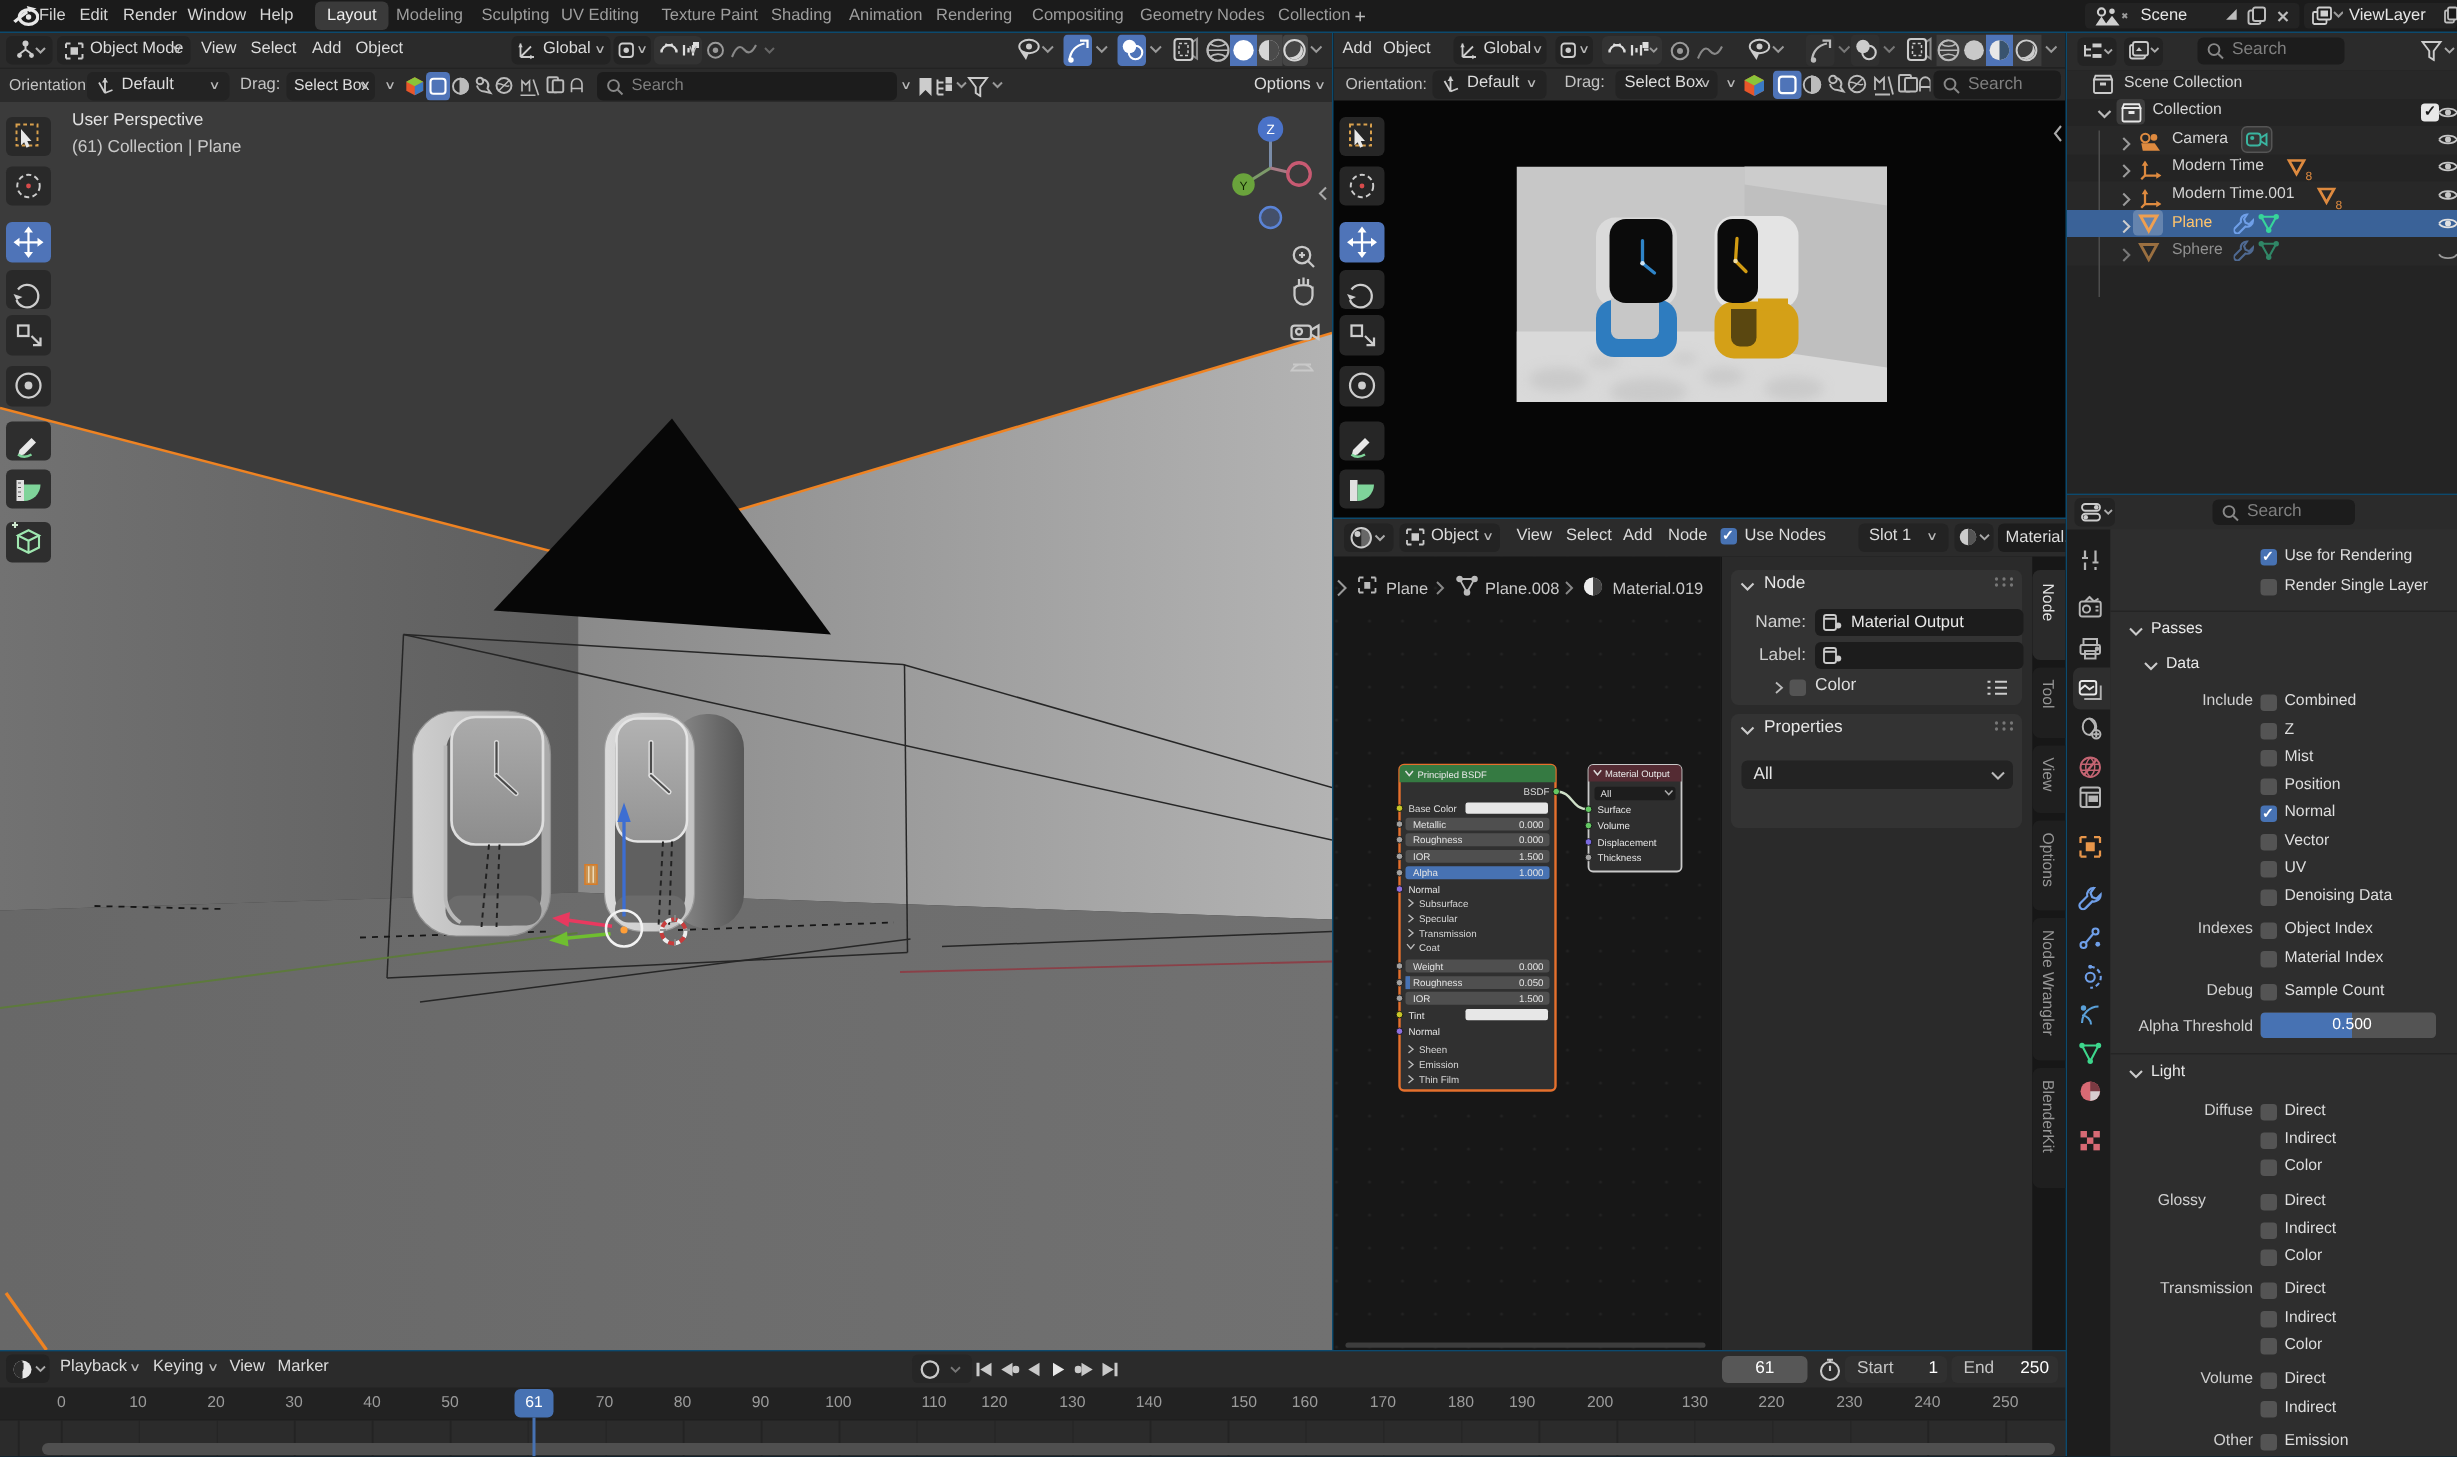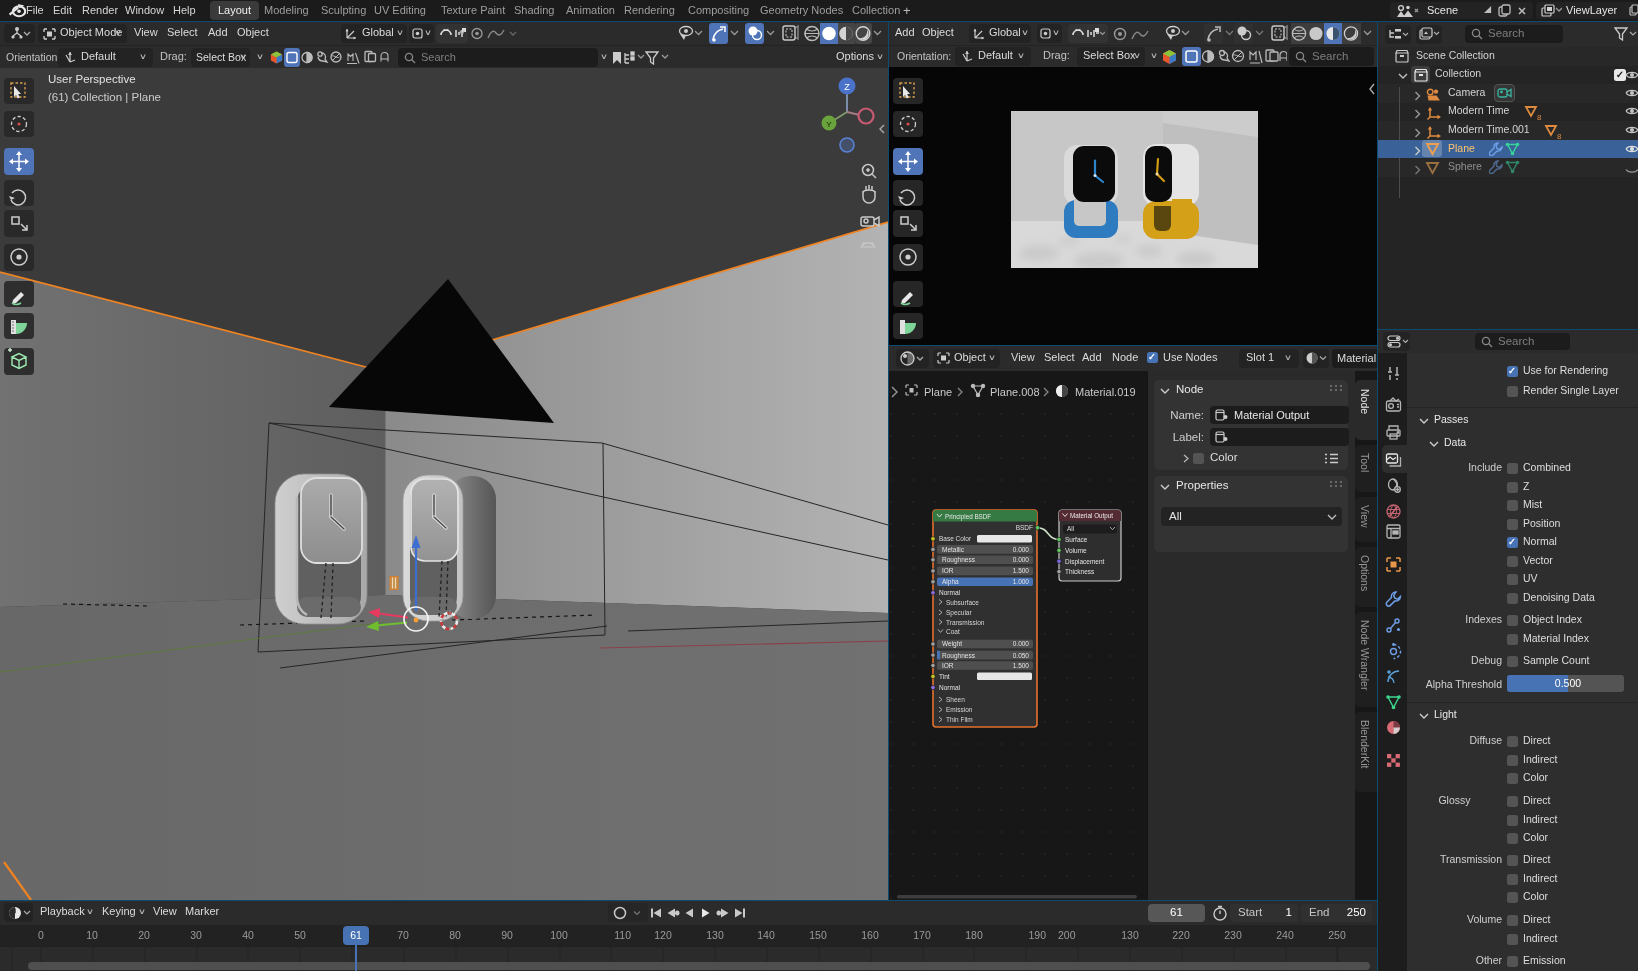--- a/index.html
+++ b/index.html
@@ -1299,25 +1299,25 @@
       <span class="abs" style="left:228px;top:4px;width:40px;text-align:center">40</span>
       <span class="abs" style="left:280px;top:4px;width:40px;text-align:center">50</span>
       <span class="abs" style="left:383px;top:4px;width:40px;text-align:center">70</span>
       <span class="abs" style="left:435px;top:4px;width:40px;text-align:center">80</span>
       <span class="abs" style="left:487px;top:4px;width:40px;text-align:center">90</span>
       <span class="abs" style="left:539px;top:4px;width:40px;text-align:center">100</span>
       <span class="abs" style="left:591px;top:4px;width:40px;text-align:right">110</span>
       <span class="abs" style="left:643px;top:4px;width:40px;text-align:center">120</span>
       <span class="abs" style="left:695px;top:4px;width:40px;text-align:center">130</span>
       <span class="abs" style="left:746px;top:4px;width:40px;text-align:center">140</span>
-      <span class="abs" style="left:798px;top:4px;width:40px;text-align:center">150</span>
+      <span class="abs" style="left:798px;top:4px;width:40px;text-align:right">150</span>
       <span class="abs" style="left:850px;top:4px;width:40px;text-align:center">160</span>
       <span class="abs" style="left:902px;top:4px;width:40px;text-align:center">170</span>
       <span class="abs" style="left:954px;top:4px;width:40px;text-align:center">180</span>
-      <span class="abs" style="left:1006px;top:4px;width:40px;text-align:right">190</span>
+      <span class="abs" style="left:1006px;top:4px;width:40px;text-align:left">190</span>
       <span class="abs" style="left:1058px;top:4px;width:40px;text-align:left">200</span>
       <span class="abs" style="left:1110px;top:4px;width:40px;text-align:center">130</span>
       <span class="abs" style="left:1161px;top:4px;width:40px;text-align:center">220</span>
       <span class="abs" style="left:1213px;top:4px;width:40px;text-align:center">230</span>
       <span class="abs" style="left:1265px;top:4px;width:40px;text-align:center">240</span>
       <span class="abs" style="left:1317px;top:4px;width:40px;text-align:center">250</span>
     </div>
     <div id="ttrack" class="abs" style="left:0;top:45px;width:1377px;height:25px;background:#2b2b2b;border-top:1px solid #1f1f1f;background-image:repeating-linear-gradient(to right,#232323 0,#232323 1px,transparent 1px,transparent 51.86px);background-position:40.5px 0">
       <div class="abs" style="left:28px;top:15px;width:1342px;height:8px;background:#4f4f4f;border-radius:4px"></div>
     </div>

